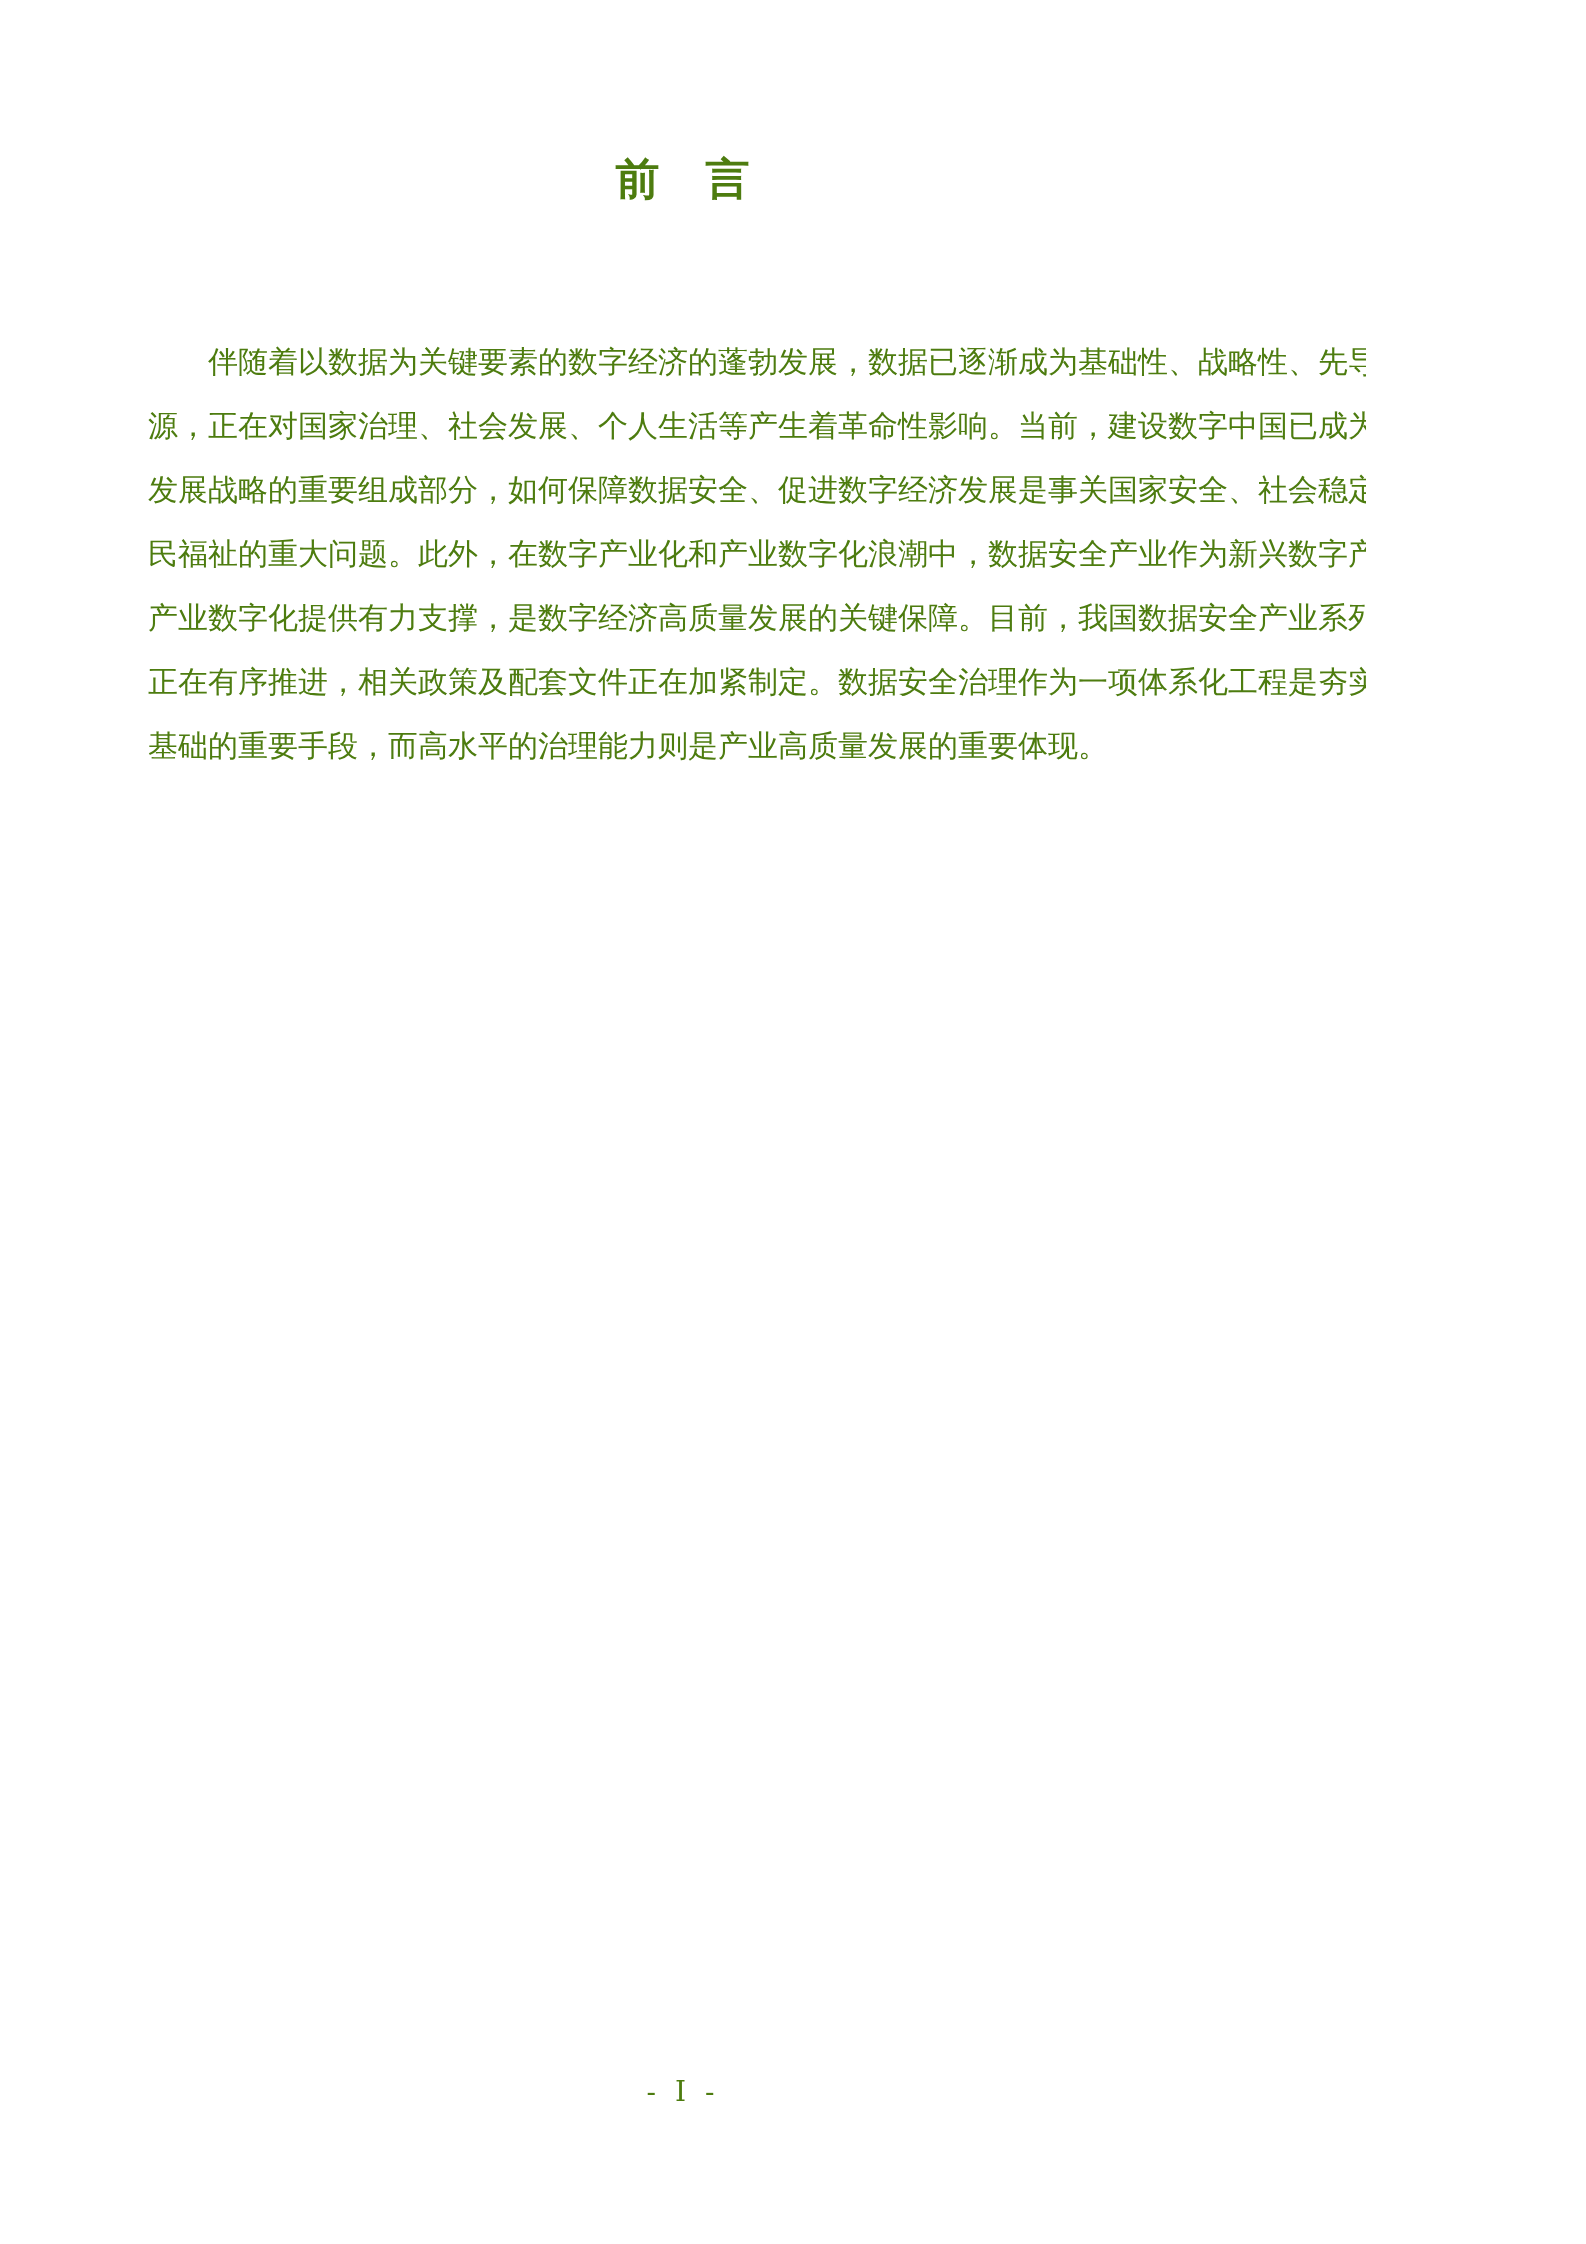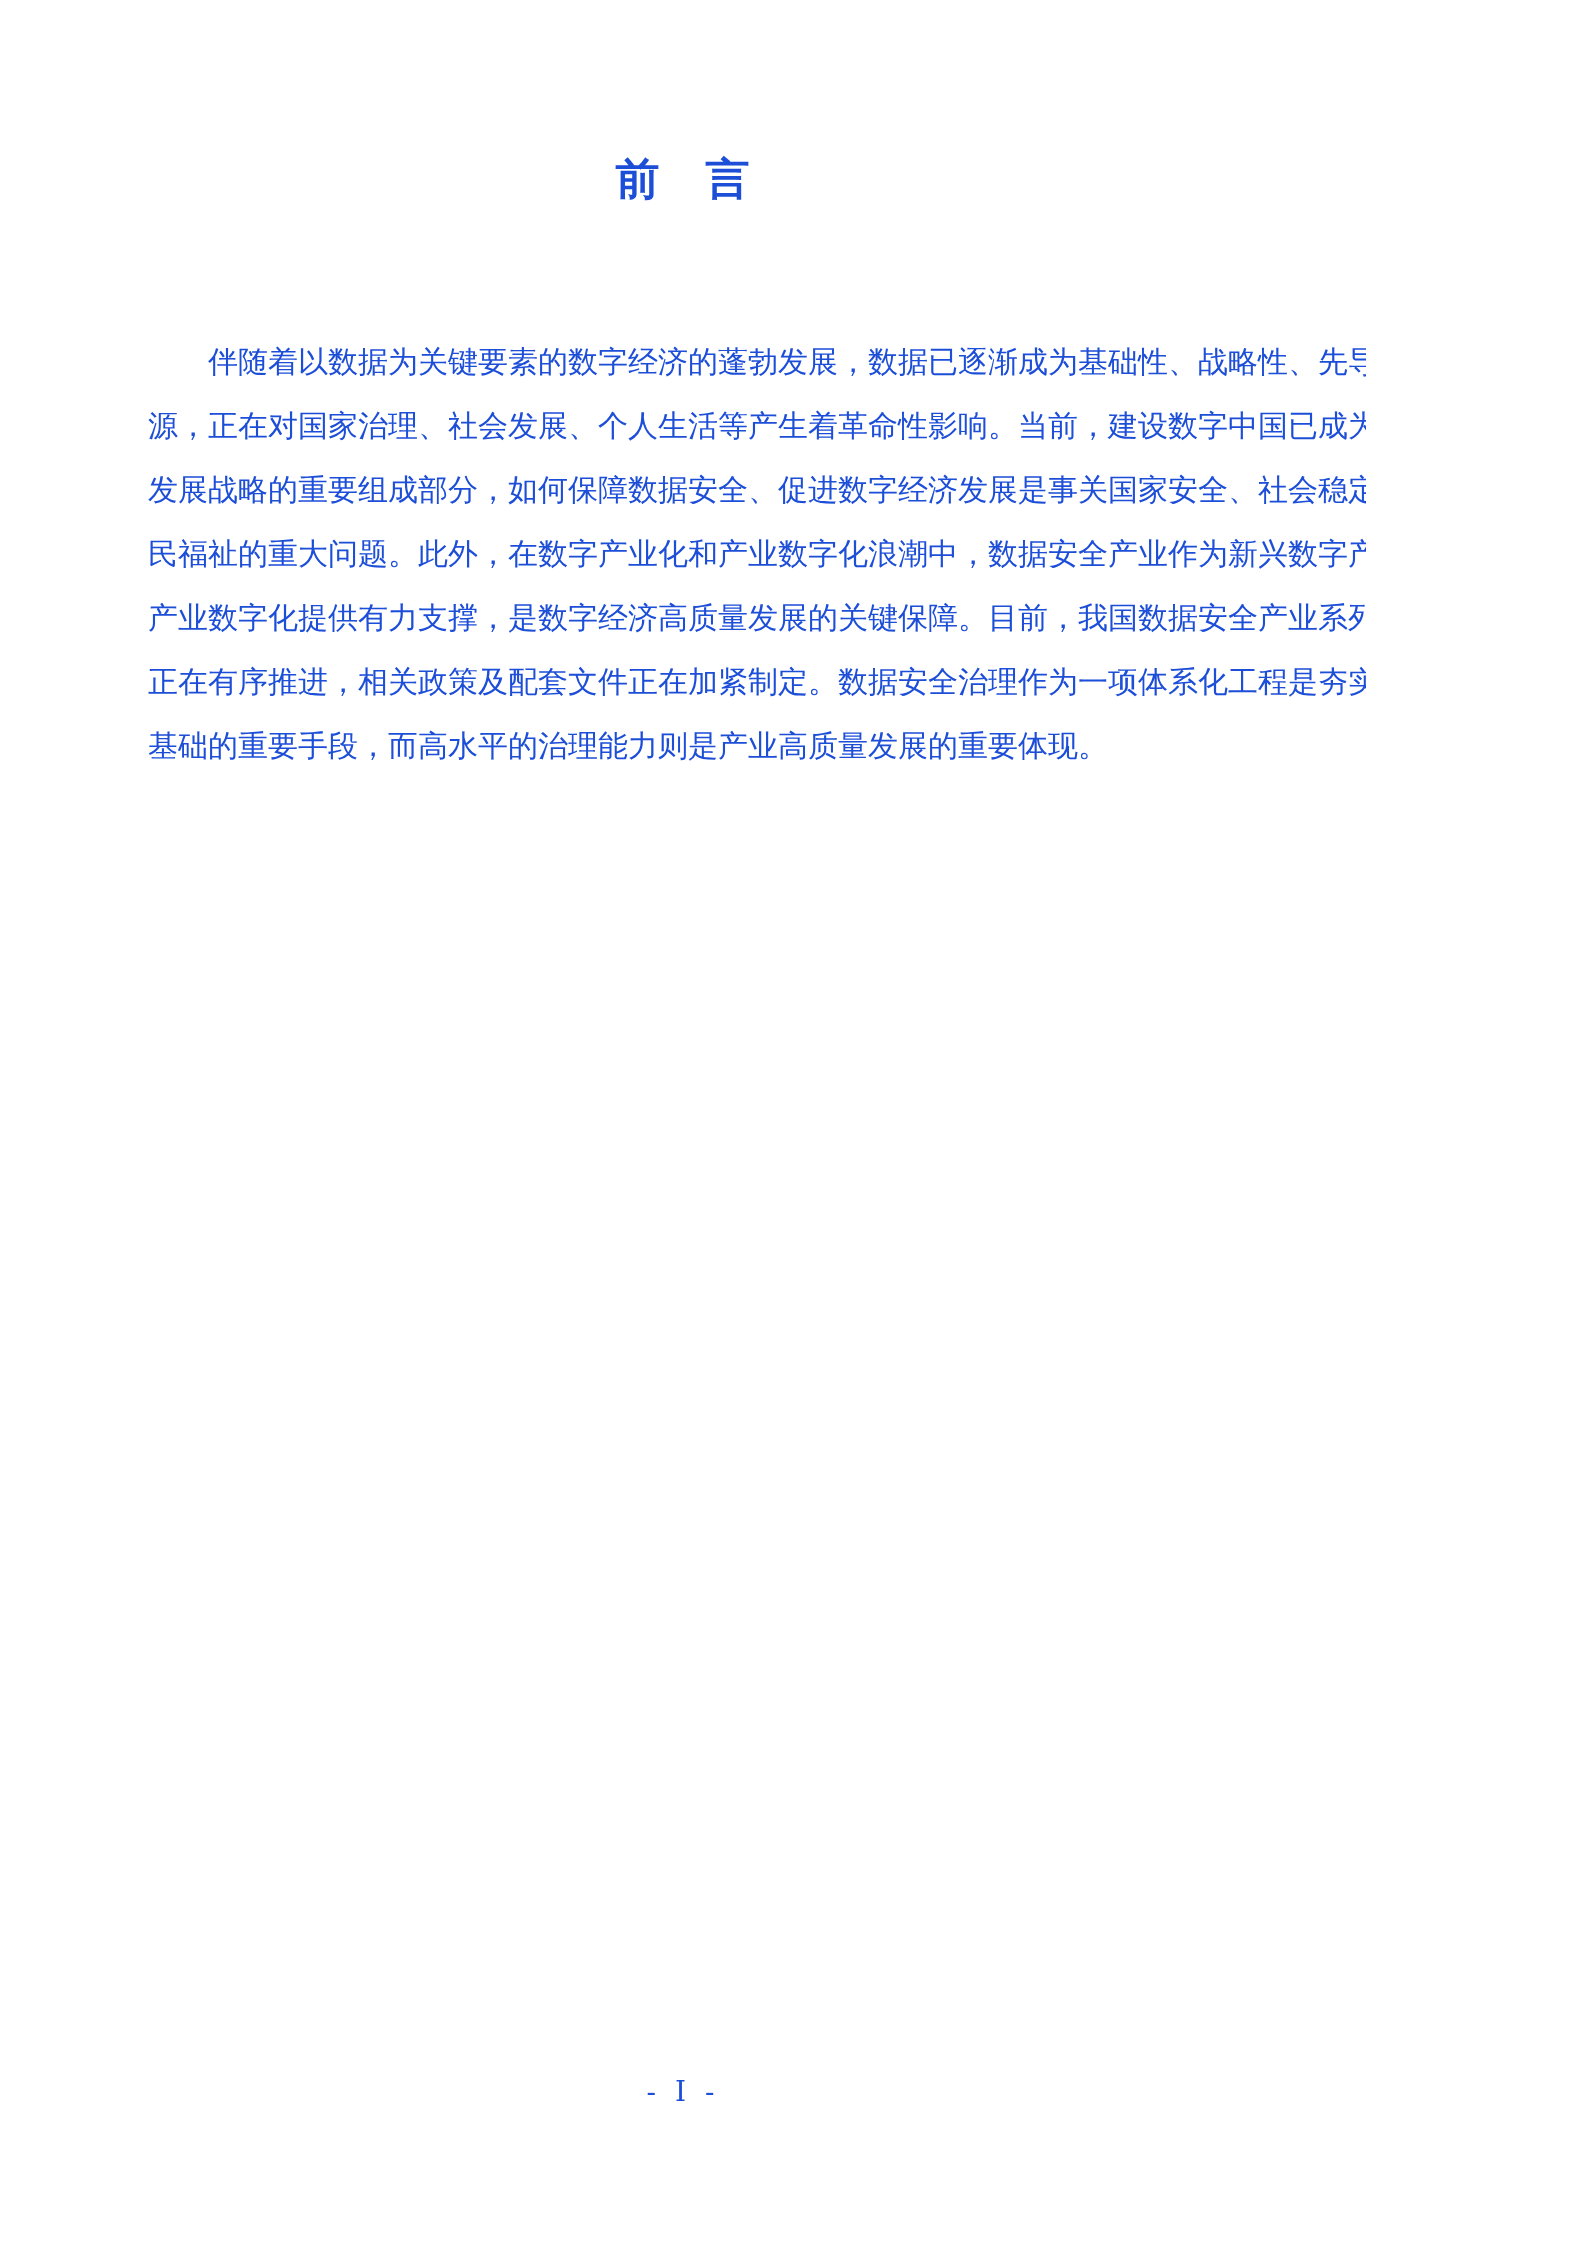--- a/index.html
+++ b/index.html
@@ -5,21 +5,21 @@
   html, body {
     margin: 0;
     padding: 0;
     background: #ffffff;
   }
   .page {
     position: relative;
     width: 1366px;
     height: 2244px;
     background: #ffffff;
-    color: #1d4ed8;
+    color: #4d7c0f;
     font-family: "Liberation Sans", "DejaVu Sans", sans-serif;
     overflow: hidden;
   }
   .doc-title {
     position: absolute;
     top: 150px;
     left: 0;
     right: 0;
     margin: 0;
     text-align: center;

